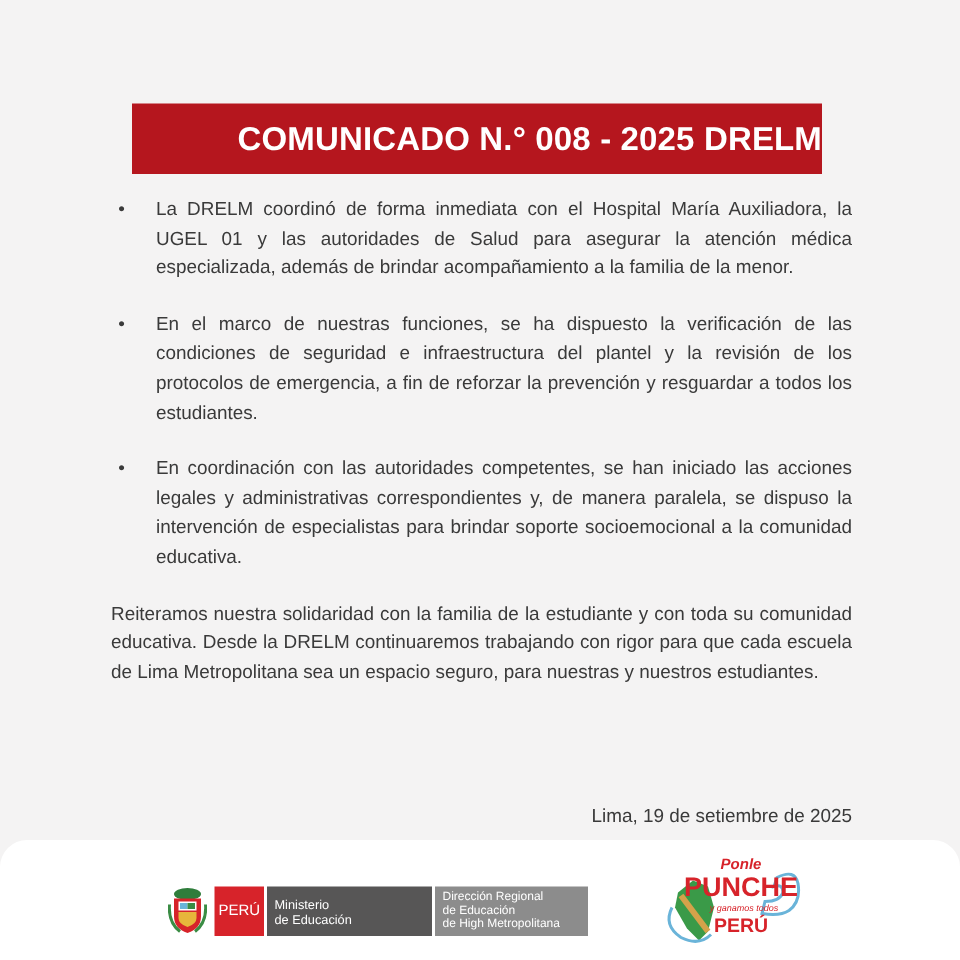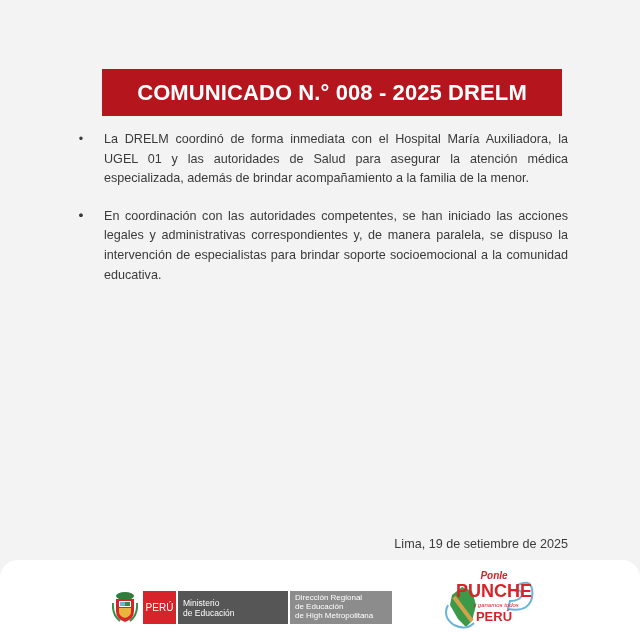--- a/index.html
+++ b/index.html
@@ -5,24 +5,24 @@
     * { box-sizing: border-box; margin: 0; padding: 0; }
     html, body { width: 640px; height: 640px; overflow: hidden; }
     body {
       background: #f4f3f3;
       font-family: "Liberation Sans", sans-serif;
       color: #3a3a3a;
       position: relative;
     }
     .banner {
       position: absolute;
-      left: 102px; top: 69px;
+      left: 88px; top: 69px;
       width: 460px; height: 47px;
       background: #b5161e;
-      display: flex; align-items: center; justify-content: center;
+      display: flex; align-items: center; justify-content: flex-end;
     }
     .banner-title {
       color: #ffffff;
       font-weight: bold;
       font-size: 22px;
       letter-spacing: 0.1px;
     }
     .content {
       position: absolute;
       left: 74px; top: 130px;
@@ -106,26 +106,28 @@
 </div>
 
 <div class="content">
 
   <div class="bullet">
     <span class="bullet-dot">•</span>
     <span>La DRELM coordinó de forma inmediata con el Hospital María Auxiliadora, la UGEL 01 y las autoridades de Salud para asegurar la atención médica especializada, además de brindar acompañamiento a la familia de la menor.</span>
   </div>
   <div class="bullet">
     <span class="bullet-dot">•</span>
+    <span>En el marco de nuestras funciones, se ha dispuesto la verificación de las condiciones de seguridad e infraestructura del plantel y la revisión de los protocolos de emergencia, a fin de reforzar la prevención y resguardar a todos los estudiantes.</span>
   </div>
   <div class="bullet">
     <span class="bullet-dot">•</span>
     <span>En coordinación con las autoridades competentes, se han iniciado las acciones legales y administrativas correspondientes y, de manera paralela, se dispuso la intervención de especialistas para brindar soporte socioemocional a la comunidad educativa.</span>
   </div>
 
+  <p class="para">Reiteramos nuestra solidaridad con la familia de la estudiante y con toda su comunidad educativa. Desde la DRELM continuaremos trabajando con rigor para que cada escuela de Lima Metropolitana sea un espacio seguro, para nuestras y nuestros estudiantes.</p>
 </div>
 
 <div class="signature">Lima, 19 de setiembre de 2025</div>
 
 <div class="footer"></div>
 
 <div class="minedu-logo">
   <div class="coat">
     <svg width="26" height="33" viewBox="0 0 26 33">
       <ellipse cx="13" cy="5" rx="9" ry="4" fill="#2f7d3b"></ellipse>

